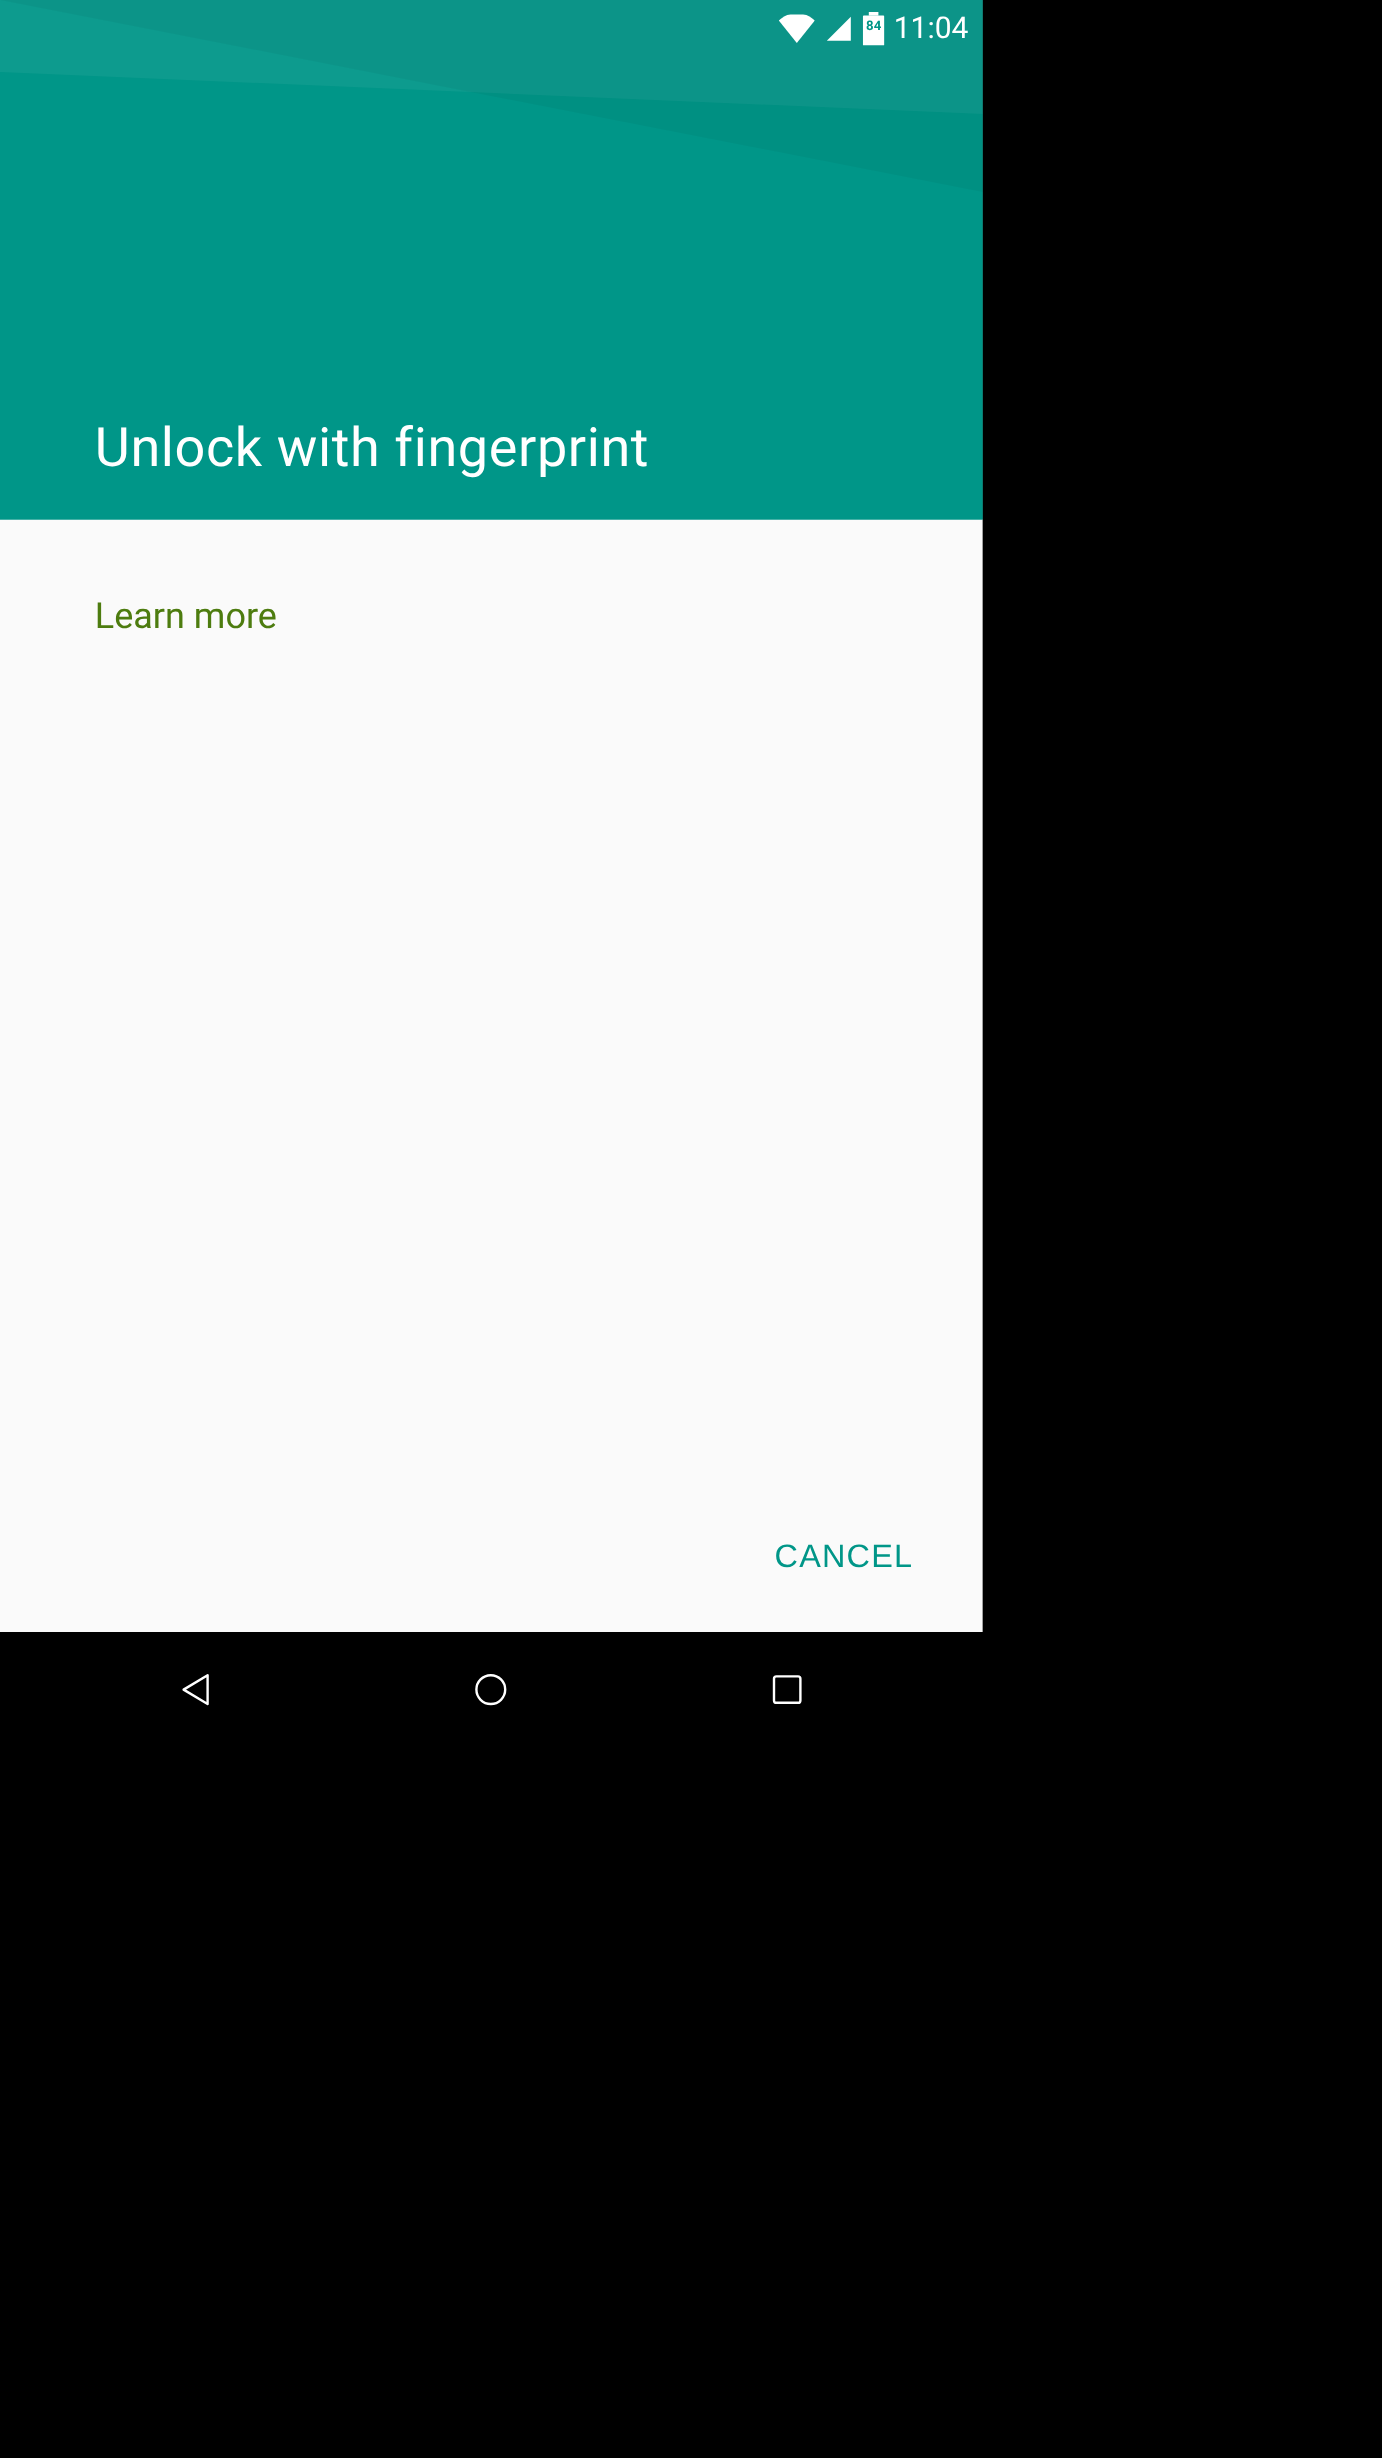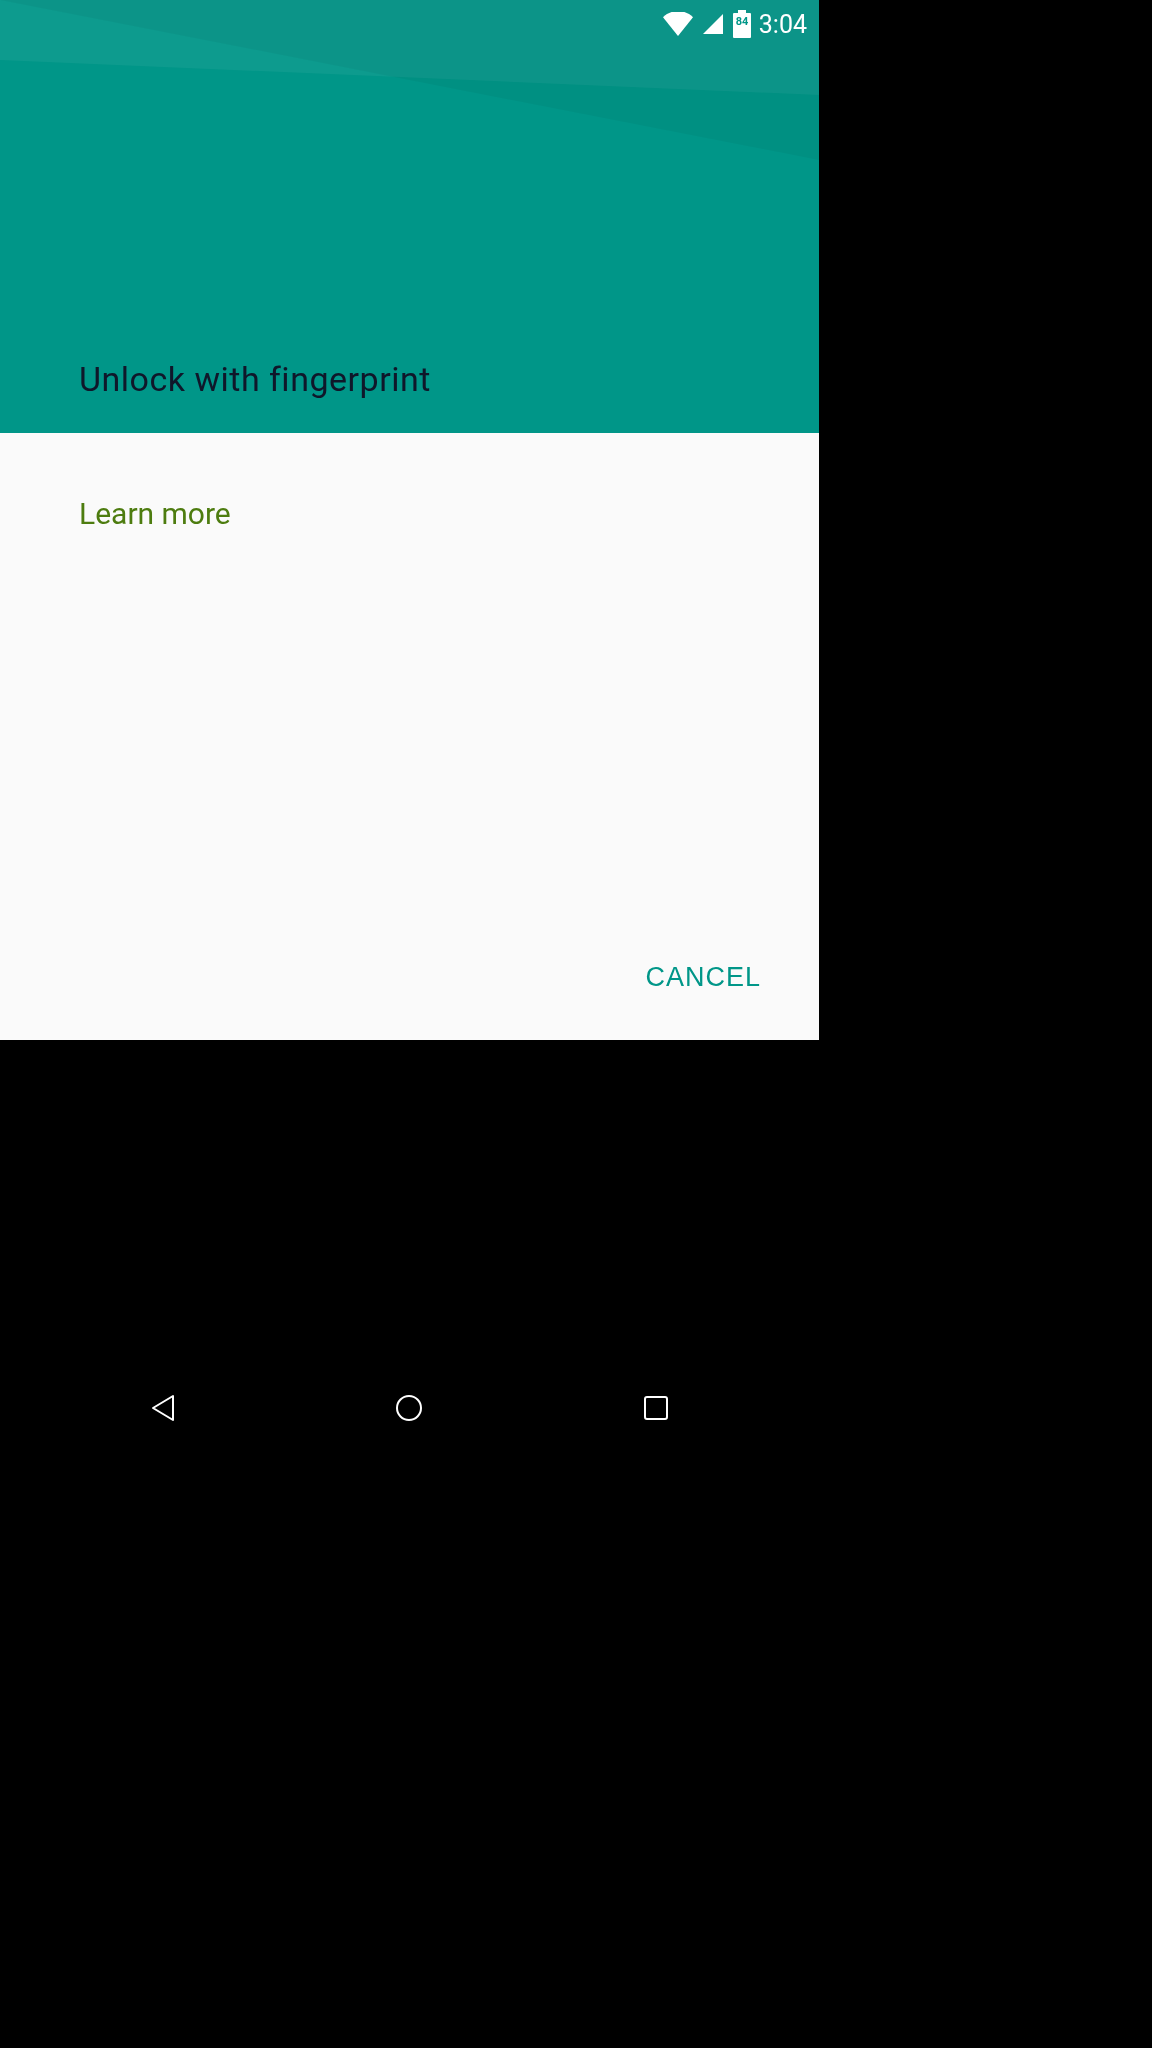--- a/index.html
+++ b/index.html
@@ -13,21 +13,21 @@
       height: 2048px;
       background: #000;
       overflow: hidden;
       position: relative;
     }
     .device-screen {
       position: absolute;
       top: 0;
       left: 0;
       width: 819px;
-      height: 1040px;
+      height: 1360px;
       background: #fafafa;
       font-size: 23px;
     }
     .blackbar-right {
       position: absolute;
       top: 0;
       left: 819px;
       width: 333px;
       height: 2048px;
       background: #000;
@@ -81,22 +81,22 @@
       position: absolute;
       top: 0;
       left: 0;
       right: 0;
       height: 433px;
     }
     .header-title {
       position: absolute;
       bottom: 34px;
       left: 79px;
-      color: #0f172a;
-      font-size: 34px;
+      color: #ffffff;
+      font-size: 45px;
       font-weight: 400;
       letter-spacing: 0.5px;
     }
     .content-area {
       padding: 55px 79px 0 79px;
     }
     .body-text {
       color: #333;
       font-size: 30px;
       line-height: 45.5px;
@@ -177,21 +177,21 @@
             <path d="M2 22 L22 22 L22 2 Z" fill="#fff"></path>
           </svg>
       </span>
       <span class="battery-icon">
         <svg width="18" height="28" viewBox="0 0 18 28">
           <rect x="5" y="0" width="8" height="3" fill="#fff"></rect>
           <rect x="0" y="3" width="18" height="25" fill="#fff" rx="1"></rect>
         </svg>
         <span class="battery-level">84</span>
       </span>
-      <span>3:04</span>
+      <span>11:04</span>
     </div>
     <h1 class="header-title">Unlock with fingerprint</h1>
   </div>
 
   <div class="content-area">
     <a class="learn-more">Learn more</a>
   </div>
 
   <div class="button-bar">
     <button class="flat-button">CANCEL</button>

